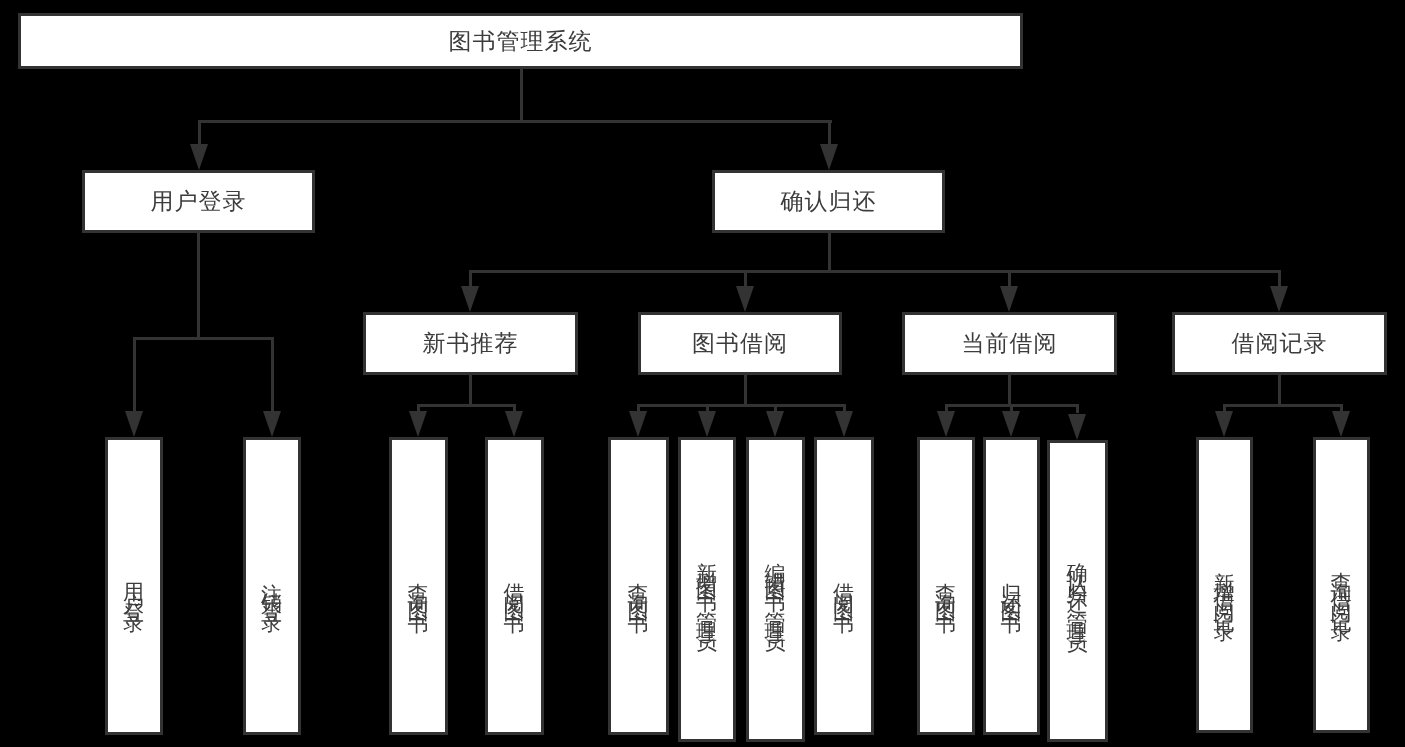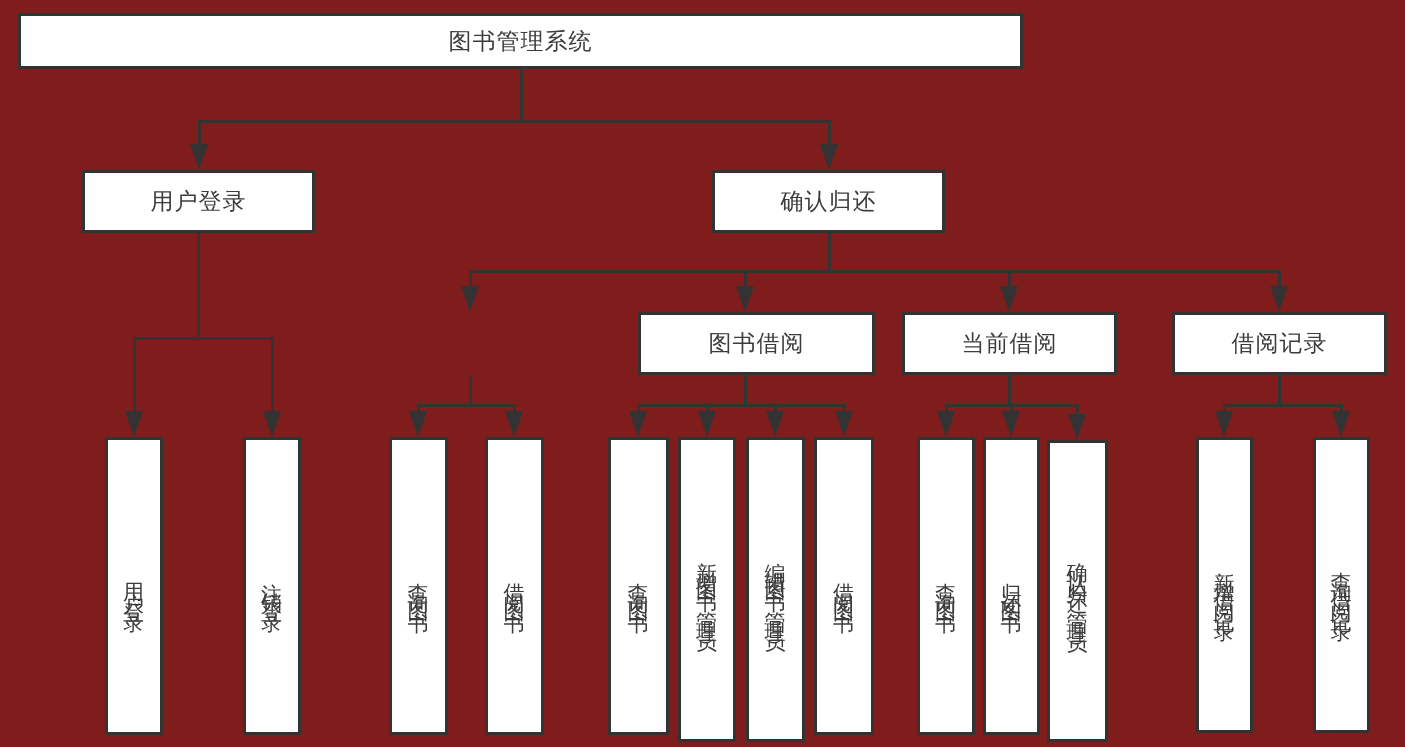--- a/index.html
+++ b/index.html
@@ -1,20 +1,20 @@
 <!DOCTYPE html>
 <html><head>
 <meta charset="utf-8">
 <style>
   html, body { margin: 0; padding: 0; background: #ffffff; }
   .canvas {
     position: relative;
     width: 1405px;
     height: 747px;
-    background: #7f1d1d;
+    background: #000000;
     font-family: "Liberation Sans", "DejaVu Sans", sans-serif;
     overflow: hidden;
   }
   .box {
     position: absolute;
     box-sizing: border-box;
     background: #ffffff;
     border: 3px solid #333333;
     display: flex;
     align-items: center;
@@ -85,21 +85,22 @@
   <div class="hline" style="left:469px; top:270px; width:812px;"></div>
   <div class="vline" style="left:469px; top:270px; height:18px;"></div>
   <div class="arrow" style="left:461px; top:286px;"></div>
   <div class="vline" style="left:744px; top:270px; height:18px;"></div>
   <div class="arrow" style="left:736px; top:286px;"></div>
   <div class="vline" style="left:1008px; top:270px; height:18px;"></div>
   <div class="arrow" style="left:1000px; top:286px;"></div>
   <div class="vline" style="left:1278px; top:270px; height:18px;"></div>
   <div class="arrow" style="left:1270px; top:286px;"></div>
 
-  <div class="box" style="left:638px; top:312px; width:237px; height:63px;">图书借阅</div>
+  <div class="box" style="left:363px; top:312px; width:215px; height:63px;">新书推荐</div>
+  <div class="box" style="left:638px; top:312px; width:204px; height:63px;">图书借阅</div>
   <div class="box" style="left:902px; top:312px; width:215px; height:63px;">当前借阅</div>
   <div class="box" style="left:1172px; top:312px; width:215px; height:63px;">借阅记录</div>
 
   <div class="vline" style="left:469px; top:375px; height:32px;"></div>
   <div class="hline" style="left:417px; top:404px; width:99px;"></div>
   <div class="vline" style="left:417px; top:404px; height:9px;"></div>
   <div class="arrow" style="left:409px; top:411px;"></div>
   <div class="vline" style="left:513px; top:404px; height:9px;"></div>
   <div class="arrow" style="left:505px; top:411px;"></div>
 

